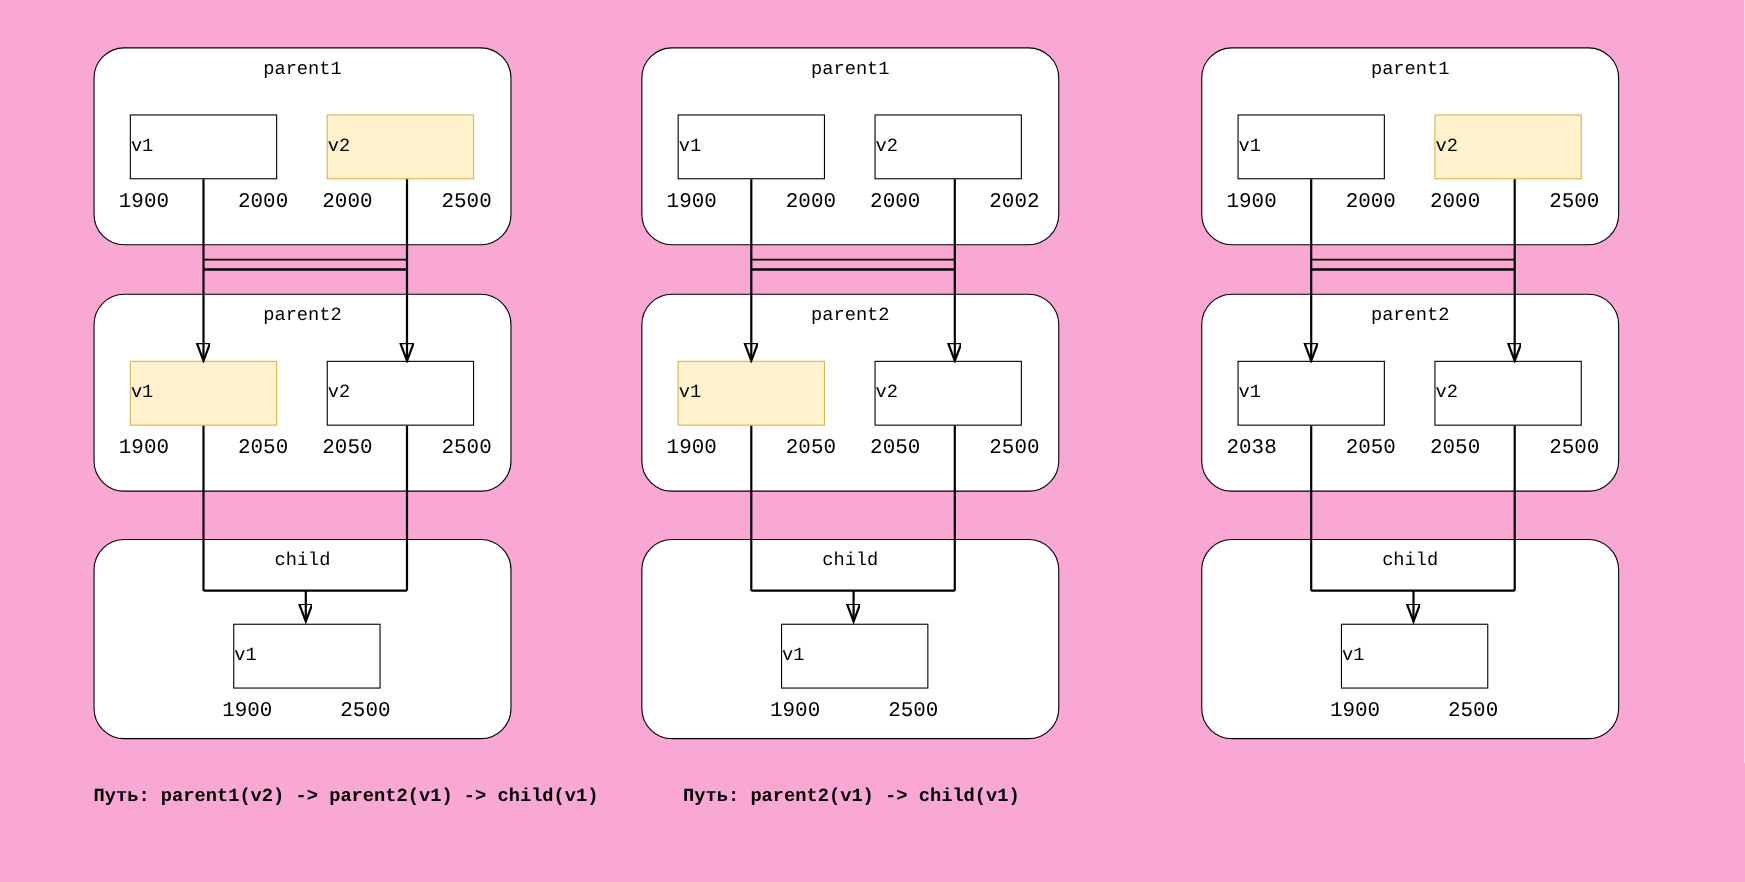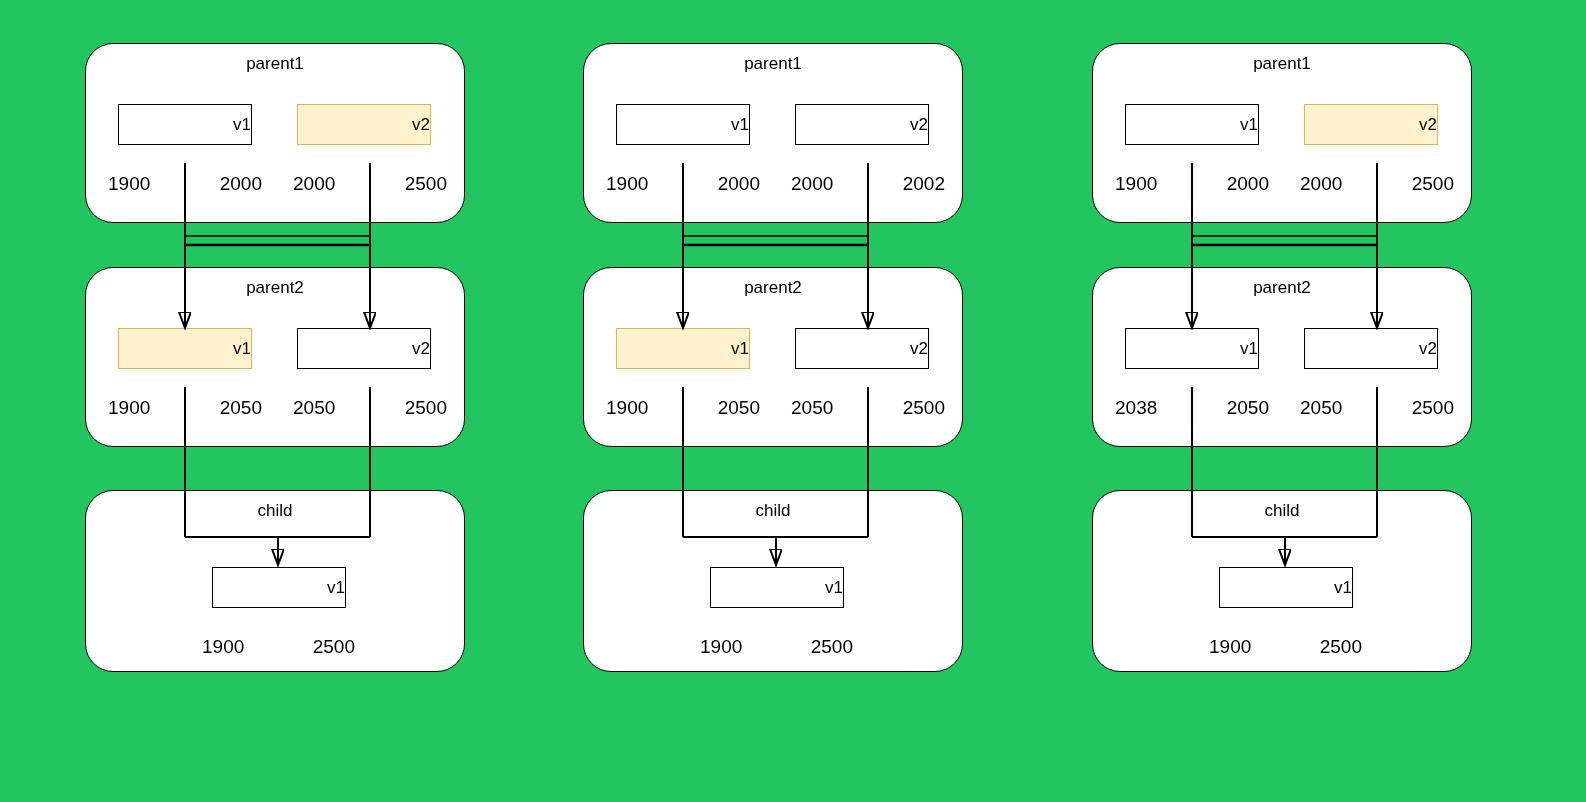--- a/index.html
+++ b/index.html
@@ -1,26 +1,26 @@
 <!DOCTYPE html>
 <html><head>
 <meta charset="utf-8">
 <style>
   html,body{margin:0;padding:0;background:#ffffff;}
-  .canvas{position:relative;width:1586px;height:802px;background:#22c55e;overflow:hidden;
-          font-family:Liberation Sans, sans-serif;color:#000;}
+  .canvas{position:relative;width:1586px;height:802px;background:#f9a8d4;overflow:hidden;
+          font-family:Liberation Mono, monospace;color:#000;}
   .diagram{position:absolute;top:43px;width:382px;height:710px;}
   .d1{left:85px;} .d2{left:583px;} .d3{left:1092px;}
   .container{position:absolute;left:0;width:380px;border:1.5px solid #000;border-radius:28px;
              background:#fff;box-sizing:border-box;}
   .cp1{top:0;height:180px;} .cp2{top:224px;height:180px;} .cch{top:447px;height:182px;}
   .ctitle{position:absolute;left:0;width:380px;text-align:center;font-size:17px;line-height:18px;}
   .tt1{top:12px;} .tt2{top:236px;} .ttc{top:459px;}
-  .vbox{position:absolute;width:134px;height:41px;border:1.5px solid #000;background:#fff;
-        box-sizing:border-box;display:flex;align-items:center;justify-content:flex-end;font-size:17px;}
+  .vbox{position:absolute;width:134px;height:59px;border:1.5px solid #000;background:#fff;
+        box-sizing:border-box;display:flex;align-items:center;justify-content:flex-start;font-size:17px;}
   .vbox.hl{background:#fff2cc;border-color:#d6b656;}
   .vbox.l{left:33px;} .vbox.r{left:212px;} .vbox.t1{top:61px;} .vbox.t2{top:285px;}
   .vbox.tc{left:127px;top:524px;}
   .nrow{position:absolute;width:154px;display:flex;justify-content:space-between;
         font-size:19px;line-height:19px;}
   .nrow.l{left:23px;} .nrow.r{left:208px;} .nrow.t1{top:131px;} .nrow.t2{top:355px;}
   .nrow.tc{left:117px;top:594px;width:153px;}
   .caption{position:absolute;top:672px;left:0;width:382px;text-align:center;font-weight:bold;
            font-size:17px;line-height:20px;white-space:nowrap;}
   svg.edges{position:absolute;left:0;top:0;pointer-events:none;}
@@ -86,20 +86,21 @@
       <path d="M100,120 V283" stroke-width="2" marker-end="url(#arr0)"></path>
       <path d="M285,120 V283" stroke-width="2" marker-end="url(#arr0)"></path>
       <path d="M100,193 H285" stroke-width="1.6"></path>
       <path d="M100,202 H285" stroke-width="2.4"></path>
       <path d="M100,344 V494" stroke-width="2"></path>
       <path d="M285,344 V494" stroke-width="2"></path>
       <path d="M100,494 H285" stroke-width="2"></path>
       <path d="M193,494 V520" stroke-width="2" marker-end="url(#arr0)"></path>
     </svg>
 
+    <div class="caption">Путь: parent1(v2) -&gt; parent2(v1) -&gt; child(v1)</div>
   </div>
 
   <div class="diagram d2">
     <div class="container cp1"></div>
     <div class="container cp2"></div>
     <div class="container cch"></div>
 
     <div class="ctitle tt1">parent1</div>
     <div class="vbox l t1">
         <span>v1</span>
@@ -150,20 +151,21 @@
       <path d="M100,120 V283" stroke-width="2" marker-end="url(#arr1)"></path>
       <path d="M285,120 V283" stroke-width="2" marker-end="url(#arr1)"></path>
       <path d="M100,193 H285" stroke-width="1.6"></path>
       <path d="M100,202 H285" stroke-width="2.4"></path>
       <path d="M100,344 V494" stroke-width="2"></path>
       <path d="M285,344 V494" stroke-width="2"></path>
       <path d="M100,494 H285" stroke-width="2"></path>
       <path d="M193,494 V520" stroke-width="2" marker-end="url(#arr1)"></path>
     </svg>
 
+    <div class="caption">Путь: parent2(v1) -&gt; child(v1)</div>
   </div>
 
   <div class="diagram d3">
     <div class="container cp1"></div>
     <div class="container cp2"></div>
     <div class="container cch"></div>
 
     <div class="ctitle tt1">parent1</div>
     <div class="vbox l t1">
         <span>v1</span>

